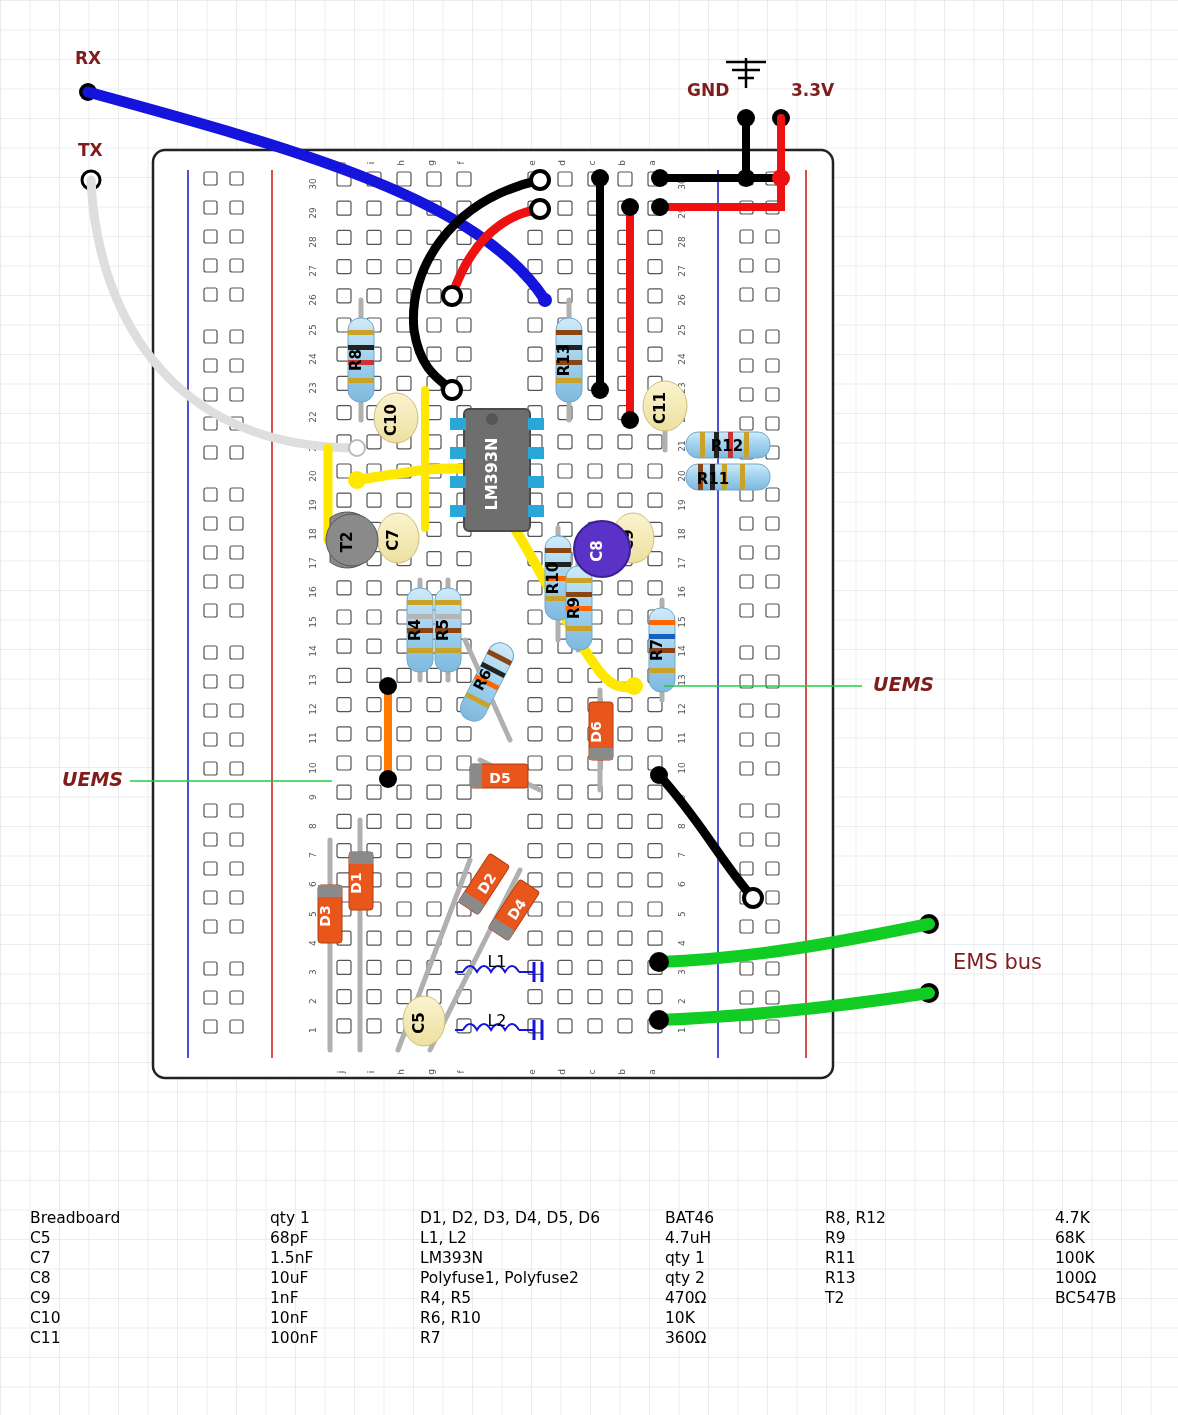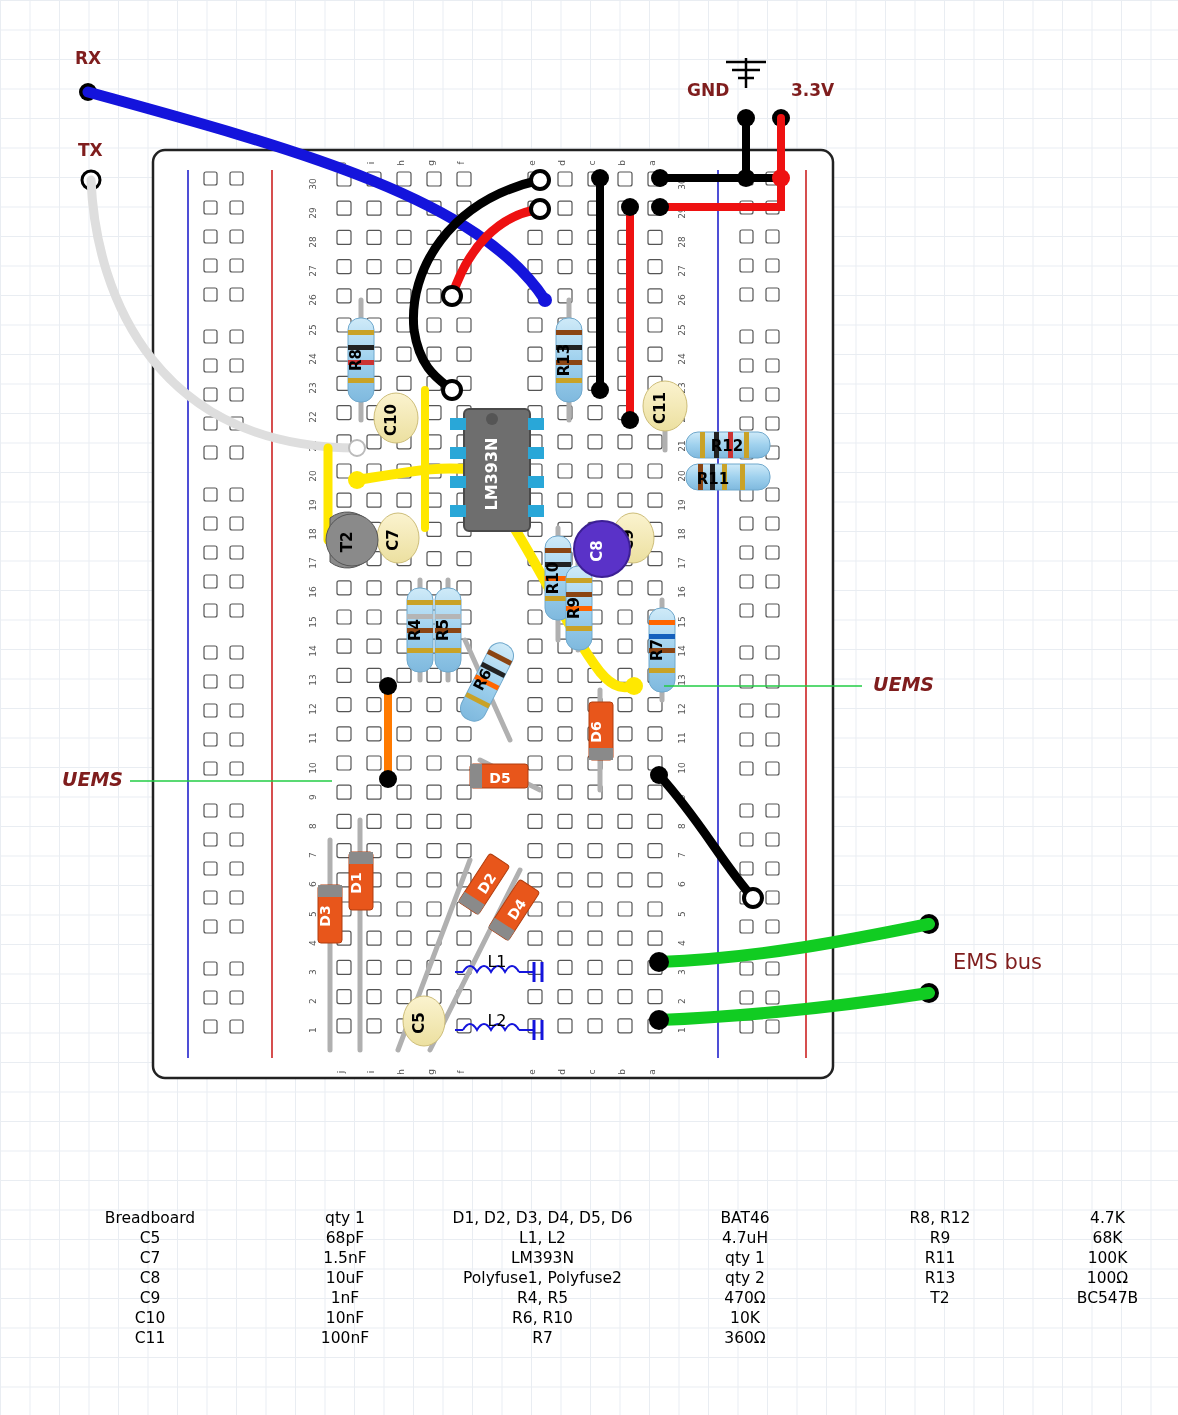--- a/index.html
+++ b/index.html
@@ -11,21 +11,21 @@
       linear-gradient(to bottom, #e9edf2 1px, transparent 1px);
     background-size:29.5px 29.5px;
     font-family:"DejaVu Sans", sans-serif;
   }
   .stage{position:absolute;inset:0;}
   svg.layer{position:absolute;left:0;top:0;width:1178px;height:1415px;}
   .lbl{position:absolute;font-family:"DejaVu Sans", sans-serif;color:#7f1d1d;}
   .bold-italic{font-weight:bold;font-style:italic;}
   
   .bom{position:absolute;left:30px;top:1208px;width:1130px;font-size:15.5px;color:#000;}
-  .bom table{border-collapse:collapse;width:100%;text-align:center;}
+  .bom table{border-collapse:collapse;width:100%;}
   .bom td{padding:1px 0;vertical-align:top;white-space:nowrap;}
   .c0{width:240px;}
   .c1{width:150px;}
   .c2{width:245px;}
   .c3{width:160px;margin-top:7px;}
   .c4{width:230px;}
   .c5{width:auto;}
   .pin-label{font-size:17px;font-weight:bold;}
 </style>
 </head>

